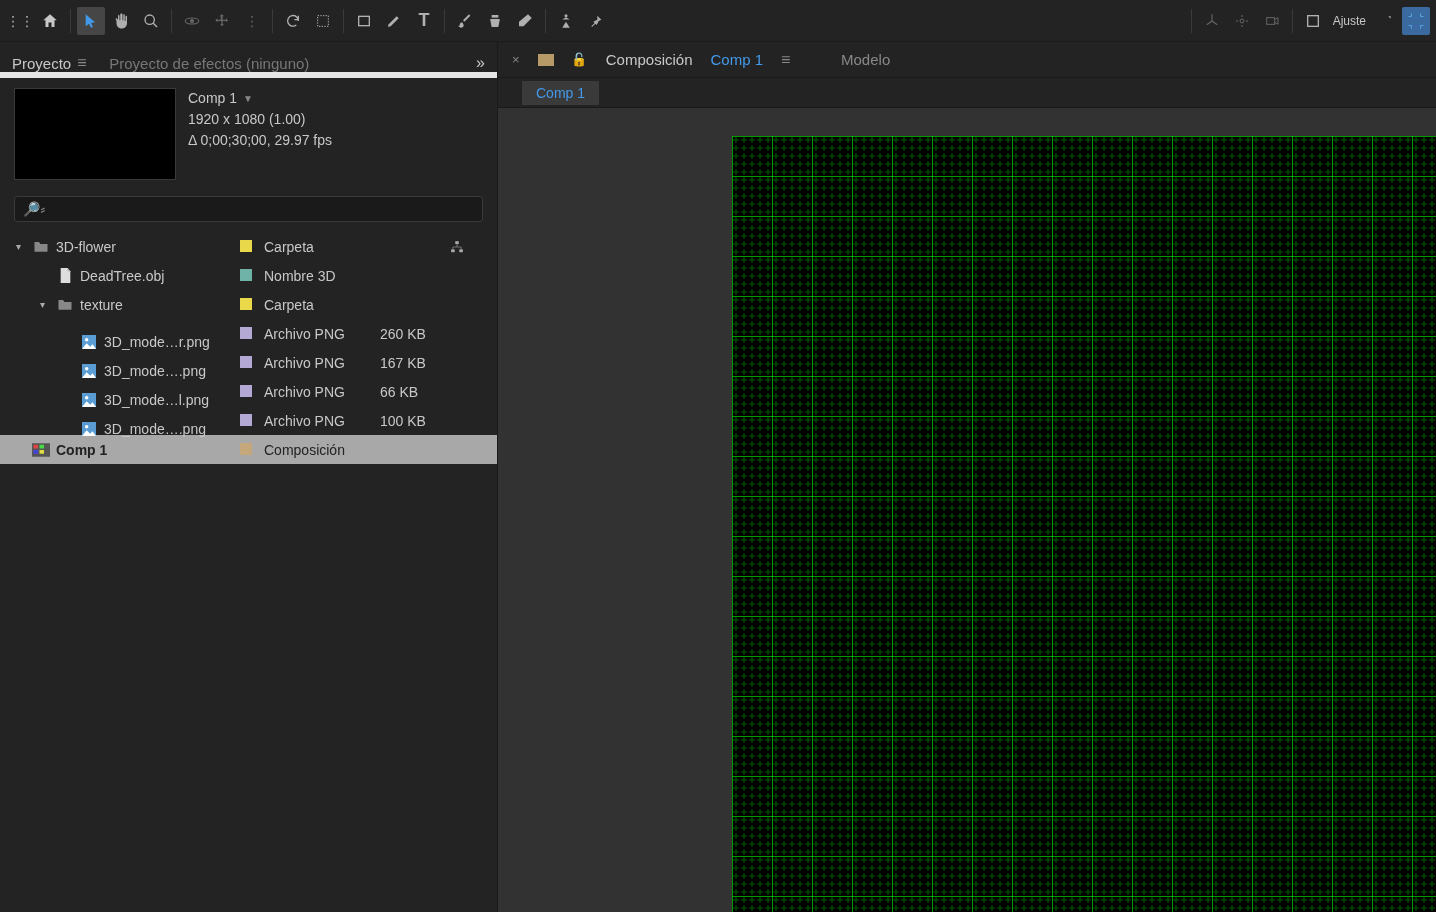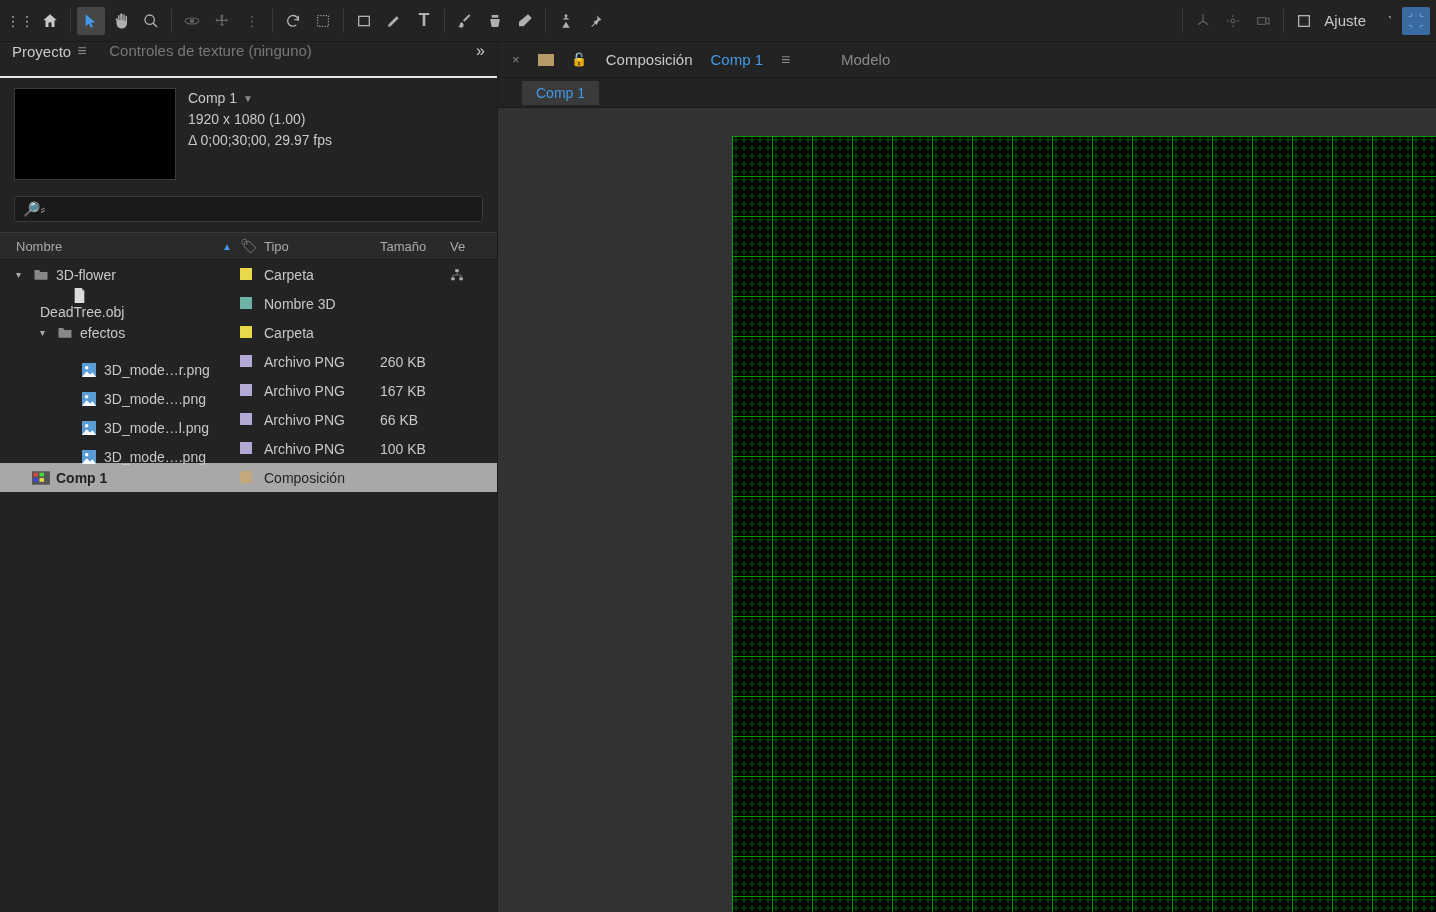--- a/index.html
+++ b/index.html
@@ -4,29 +4,29 @@
 <style>
 * { margin: 0; padding: 0; box-sizing: border-box; font-family: -apple-system, BlinkMacSystemFont, "Segoe UI", Arial, sans-serif; }
 body { background: #232323; color: #c8c8c8; width: 1436px; height: 912px; overflow: hidden; font-size: 14px; }
 
 
 .toolbar { height: 42px; background: #232323; display: flex; align-items: center; padding: 0 6px; gap: 2px; border-bottom: 1px solid #1a1a1a; }
 .tool-btn { width: 28px; height: 28px; display: flex; align-items: center; justify-content: center; cursor: pointer; color: #b0b0b0; border-radius: 2px; }
 .tool-btn.active { background: #464646; color: #4399e9; }
 .tool-btn.highlight { background: #3a6aa0; color: #fff; }
 .tool-sep { width: 1px; height: 24px; background: #3a3a3a; margin: 0 4px; }
-.tool-label { color: #c8c8c8; font-size: 15px; margin: 0 4px; }
+.tool-label { color: #c8c8c8; font-size: 12px; margin: 0 4px; }
 
 
 .main { display: flex; height: calc(100% - 42px); }
 .left-panel { width: 498px; background: #232323; border-right: 1px solid #1a1a1a; display: flex; flex-direction: column; }
 .right-panel { flex: 1; background: #232323; display: flex; flex-direction: column; }
 
 
-.panel-tabs { height: 36px; display: flex; align-items: flex-start; padding: 0 12px; gap: 20px; border-bottom: 2px solid #e5e5e5; font-size: 15px; }
+.panel-tabs { height: 36px; display: flex; align-items: flex-end; padding: 0 12px; gap: 20px; border-bottom: 6px solid #e5e5e5; font-size: 15px; }
 .panel-tab { color: #c8c8c8; cursor: pointer; display: flex; align-items: center; gap: 6px; }
 .panel-tab.inactive { color: #777; }
 .menu-lines { display: inline-block; width: 12px; }
 .menu-lines::before { content: "≡"; color: #888; font-size: 16px; }
 .chevrons { color: #c8c8c8; margin-left: auto; font-size: 16px; }
 
 
 .comp-info { padding: 10px 14px; display: flex; gap: 12px; }
 .comp-thumb { width: 162px; height: 92px; background: #000; border: 1px solid #3a3a3a; }
 .comp-meta { font-size: 14px; color: #c8c8c8; line-height: 1.5; }
@@ -206,21 +206,21 @@
 
 <div class="main">
 
   <div class="left-panel">
     <div class="panel-tabs">
       <span class="panel-tab">
         <span>Proyecto</span>
         <span class="menu-lines"></span>
       </span>
       <span class="panel-tab inactive">
-        <span>Controles de texture (ninguno)</span>
+        <span>Proyecto de efectos (ninguno)</span>
       </span>
       <span class="chevrons">»</span>
     </div>
 
     <div class="comp-info">
       <div class="comp-thumb"></div>
       <div class="comp-meta">
         <div class="comp-name-row">
           <span>Comp 1</span>
           <span style="color:#888;font-size:10px">▼</span>
@@ -229,30 +229,20 @@
         <div>Δ 0;00;30;00, 29.97 fps</div>
       </div>
     </div>
 
     <div class="search-row">
       <div class="search-box">
         <span>🔎⸗</span>
       </div>
     </div>
 
-    <div class="proj-header">
-      <div class="col-name">
-        <span>Nombre</span>
-        <span class="sort-tri">▲</span>
-      </div>
-      <div class="col-tag"><span class="tag-icon">🏷</span></div>
-      <div class="col-type">Tipo</div>
-      <div class="col-size">Tamaño</div>
-      <div class="col-ve">Ve</div>
-    </div>
 
     <div id="proj-rows">
         <div class="proj-row">
           <div class="col-name">
             <span class="indent-0" style="display: flex; align-items: center;">
               <span class="disclosure">▾</span>
               <span class="row-icon">
                 <svg width="16" height="13" viewBox="0 0 24 20" fill="#888">
                   <path d="M2 3h7l2 3h11v12H2z"></path>
                 </svg>
@@ -265,21 +255,21 @@
           <div class="col-size"></div>
           <div class="col-ve"><span class="flow-icon"><svg width="14" height="14" viewBox="0 0 24 24" fill="#aaa">
                 <rect x="9" y="2" width="6" height="5"></rect>
                 <rect x="2" y="16" width="6" height="5"></rect>
                 <rect x="16" y="16" width="6" height="5"></rect>
                 <path d="M12 7v5M12 12H5v4M12 12h7v4" stroke="#aaa" fill="none"></path>
               </svg></span></div>
         </div>
         <div class="proj-row">
           <div class="col-name">
-            <span class="indent-1" style="display: flex; align-items: center; flex-direction: column;">
+            <span class="indent-1" style="display: flex; align-items: flex-start;">
               <span class="disclosure"></span>
               <span class="row-icon">
                 <svg width="13" height="15" viewBox="0 0 24 28" fill="#ddd">
                   <path d="M3 0h13l5 6v22H3z"></path>
                   <path d="M16 0v6h5" fill="#aaa"></path>
                 </svg>
               </span>
               <span>DeadTree.obj</span>
             </span>
           </div>
@@ -290,21 +280,21 @@
         </div>
         <div class="proj-row">
           <div class="col-name">
             <span class="indent-1" style="display: flex; align-items: center;">
               <span class="disclosure">▾</span>
               <span class="row-icon">
                 <svg width="16" height="13" viewBox="0 0 24 20" fill="#888">
                   <path d="M2 3h7l2 3h11v12H2z"></path>
                 </svg>
               </span>
-              <span>efectos</span>
+              <span>texture</span>
             </span>
           </div>
           <div class="col-tag"><span class="label-box" style="background: rgb(233, 217, 74);"></span></div>
           <div class="col-type">Carpeta</div>
           <div class="col-size"></div>
           <div class="col-ve"></div>
         </div>
         <div class="proj-row">
           <div class="col-name">
             <span class="indent-2" style="display: flex; align-items: center;">

